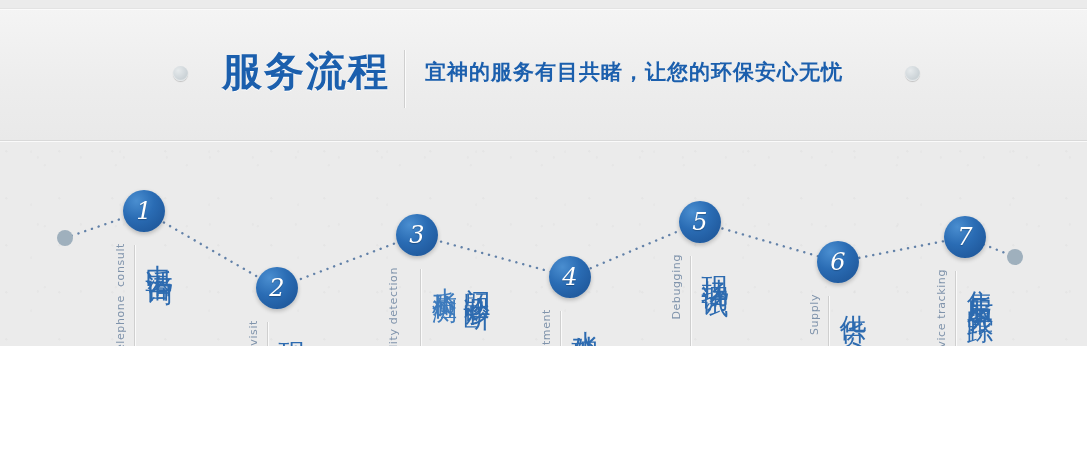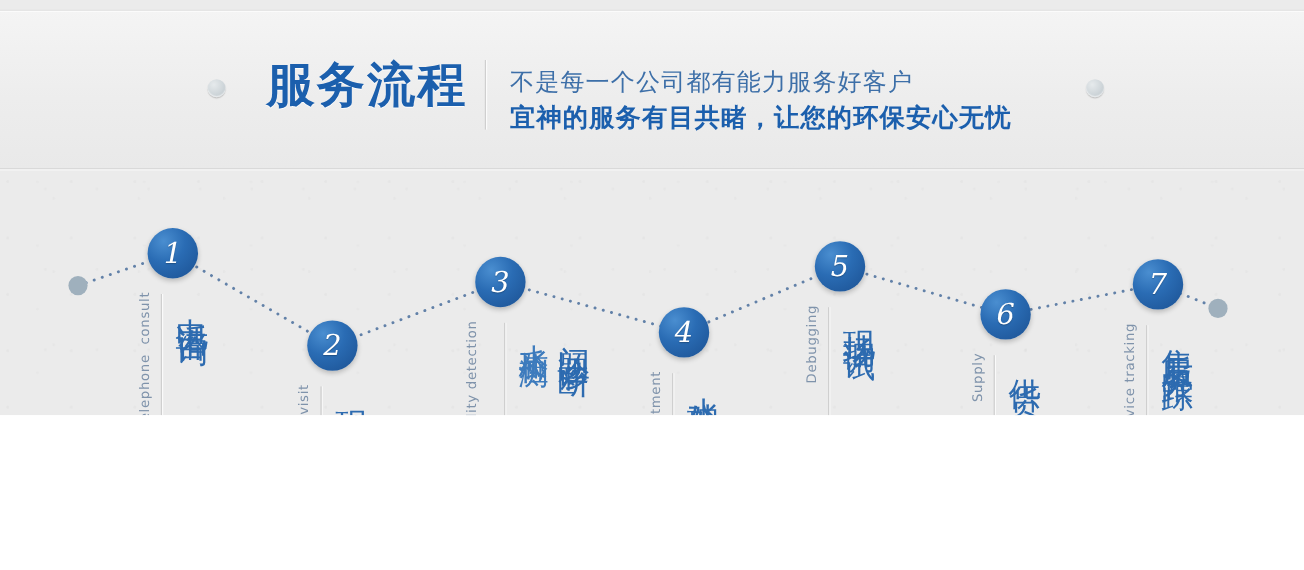--- a/index.html
+++ b/index.html
@@ -166,21 +166,20 @@
   <div id="banner"></div>
   <div id="banner-bottom-line"></div>
 
   <div class="screw" id="screw-left"></div>
   <div class="screw" id="screw-right"></div>
 
   <div id="title">服务流程</div>
   <div id="title-divider"></div>
 
   <div id="subtitle-block">
-    <div id="subtitle-1">不是每一个公司都有能力服务好客户</div>
     <div id="subtitle-2">宜神的服务有目共睹，让您的环保安心无忧</div>
   </div>
 
   <div id="flow">
     <svg id="flow-svg" width="1087" height="335">
       <g id="connectors" stroke="#4a6f9c" stroke-width="2.4" stroke-linecap="round" stroke-dasharray="0.1 7" fill="none" opacity="0.85">
           <path d="M 65 98 L 144 71 L 277 148 L 417 95 L 570 137 L 700 82 L 838 122 L 965 97 L 1015 117"></path>
         </g>
       <g id="endpoint-dots">
           <circle cx="65" cy="98" r="8" fill="#9fb0bd"></circle>

